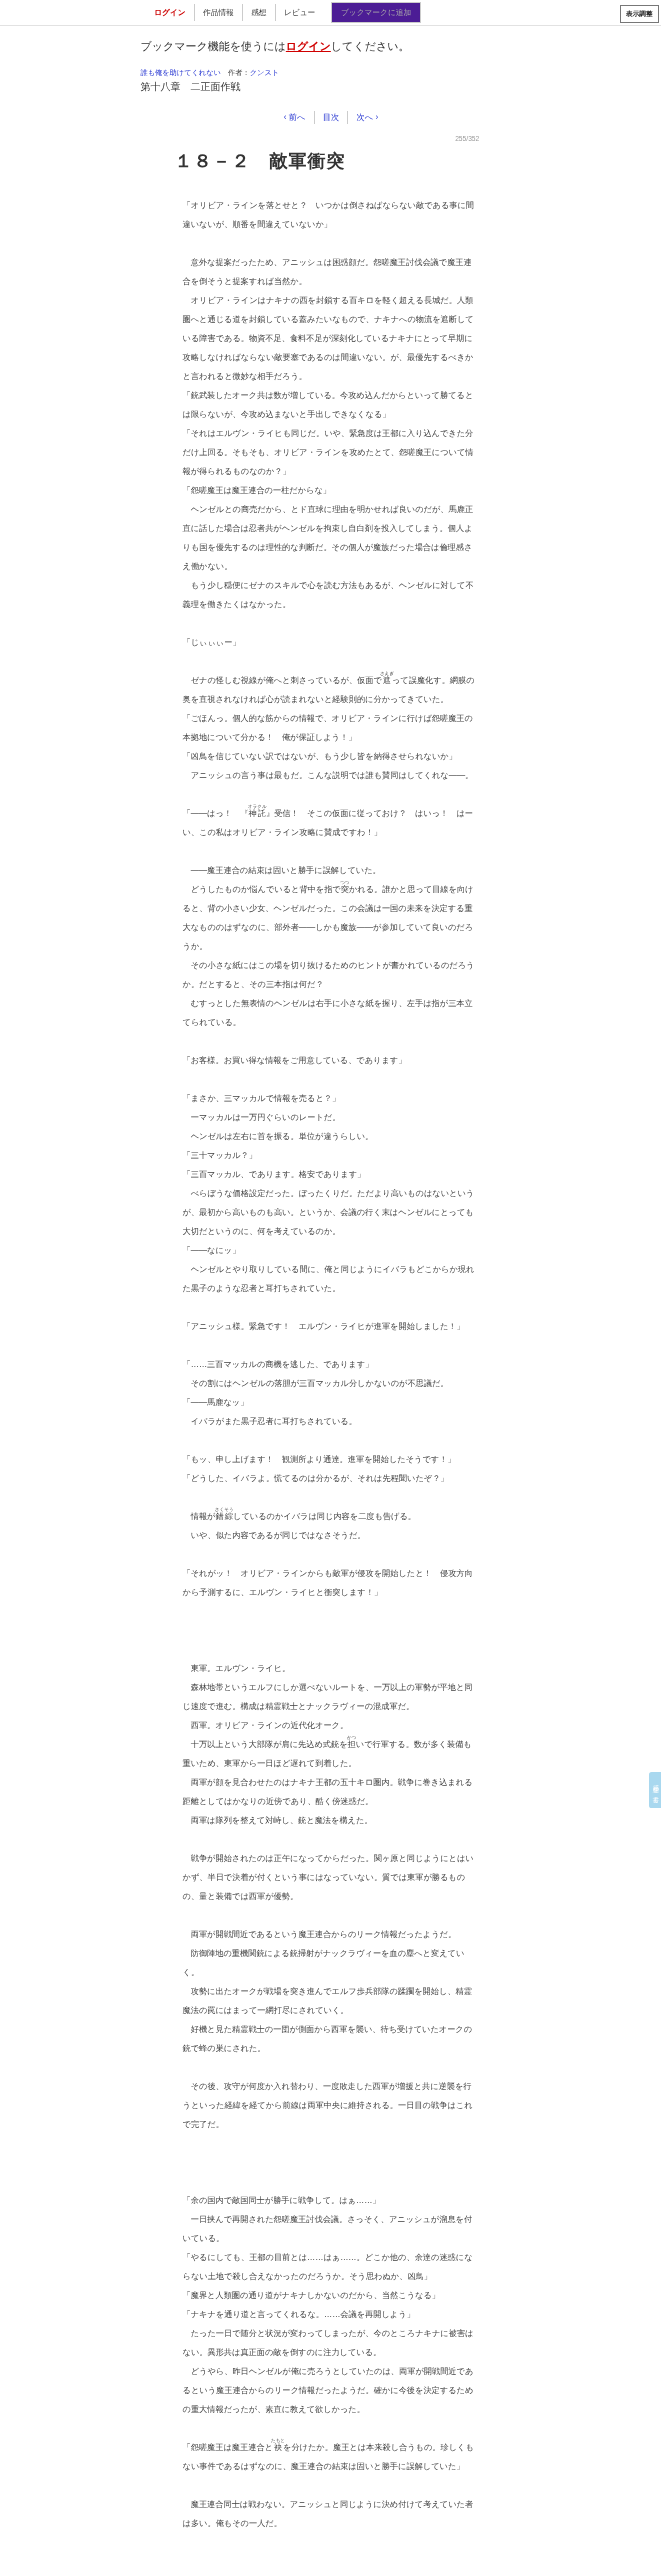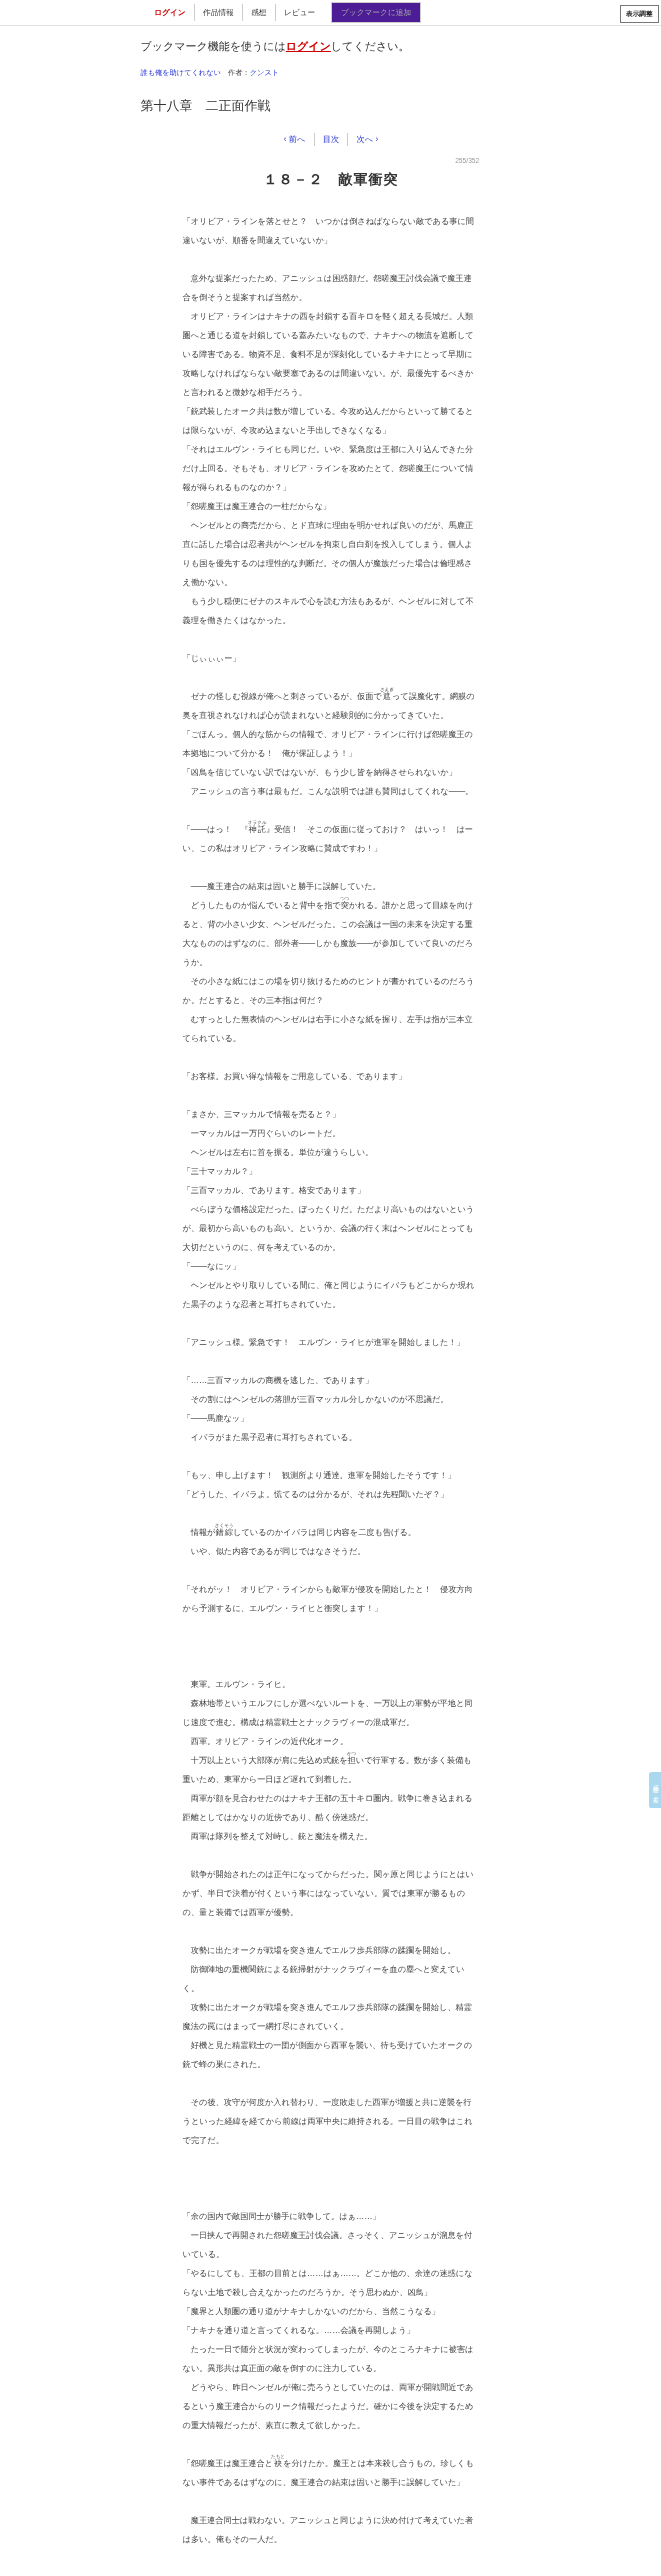--- a/index.html
+++ b/index.html
@@ -14,27 +14,27 @@
   .top-menu .tm-item:first-child{color:#c00;font-weight:bold;border-left:none;}
   .bm-add-btn{margin-left:7.2px;border:0.5px solid #ccc;background:#4c1d95;color:#aaa;
     font-size:7.7px;padding:4.6px 9.3px;}
   .disp-btn{position:absolute;right:3.1px;top:5.2px;border:0.5px solid #777;color:#222;
     background:#fff;font-size:6.7px;padding:3.6px 5.2px;font-weight:bold;}
   
   .container{width:381px;margin:0 auto;padding-top:13.4px;}
   .notice-line{font-size:11px;color:#333;}
   .work-head{margin-top:12.4px;font-size:7.2px;line-height:1.6;}
   .work-head .t-link{color:#2030d0;}
-  .chapter{font-size:13px;color:#333;margin-top:18px;}
+  .chapter{font-size:10px;color:#333;margin-top:1px;}
   .pager{display:flex;justify-content:center;margin-top:15.5px;}
   .pager .pg-item{font-size:8.2px;color:#2030d0;padding:1px 8.2px;border-left:0.5px solid #ccc;}
   .pager .pg-item:first-child{border-left:none;}
   .novel{width:313px;margin:0 auto;}
   .progress{text-align:right;color:#9a9a9a;font-size:6.7px;margin-top:11.3px;padding-right:8.2px;}
-  h1.ep-title{text-align:center;font-size:14px;color:#333;margin:7.2px 0 23px 0;letter-spacing:1px;}
+  h1.ep-title{text-align:left;font-size:18px;color:#333;margin:7.2px 0 23px 0;letter-spacing:1px;}
   .novel-body{width:297px;margin:0 auto;font-size:8.2px;color:#404040;}
   .novel-body p{margin:0;line-height:19px;min-height:19px;word-break:break-all;}
   ruby rt{font-size:4.6px;color:#404040;}
   
   .side-tab{position:absolute;right:0;top:1772px;background:#a9d8ef;color:#fff;
     writing-mode:vertical-rl;font-size:6.2px;padding:7.2px 2.1px;border-radius:2.6px 0 0 2.6px;letter-spacing:1.5px;}
 </style>
 </head>
 <body>
 
@@ -122,21 +122,21 @@
         <p class="novel-p">&nbsp;</p>
         <p class="novel-p">　東軍。エルヴン・ライヒ。</p>
         <p class="novel-p">　森林地帯というエルフにしか選べないルートを、一万以上の軍勢が平地と同じ速度で進む。構成は精霊戦士とナックラヴィーの混成軍だ。</p>
         <p class="novel-p">　西軍。オリビア・ラインの近代化オーク。</p>
         <p class="novel-p">　十万以上という大部隊が肩に先込め式銃を<ruby>担<rt>かつ</rt></ruby>いで行軍する。数が多く装備も重いため、東軍から一日ほど遅れて到着した。</p>
         <p class="novel-p">　両軍が顔を見合わせたのはナキナ王都の五十キロ圏内。戦争に巻き込まれる距離としてはかなりの近傍であり、酷く傍迷惑だ。</p>
         <p class="novel-p">　両軍は隊列を整えて対峙し、銃と魔法を構えた。</p>
         <p class="novel-p">&nbsp;</p>
         <p class="novel-p">　戦争が開始されたのは正午になってからだった。関ヶ原と同じようにとはいかず、半日で決着が付くという事にはなっていない。質では東軍が勝るものの、量と装備では西軍が優勢。</p>
         <p class="novel-p">&nbsp;</p>
-        <p class="novel-p">　攻勢に出たオークが戦場を突き進んでエルフ歩兵部隊の蹂躙を開始し。</p>
+        <p class="novel-p">　両軍が開戦間近であるという魔王連合からのリーク情報だったようだ。</p>
         <p class="novel-p">　防御陣地の重機関銃による銃掃射がナックラヴィーを血の塵へと変えていく。</p>
         <p class="novel-p">　攻勢に出たオークが戦場を突き進んでエルフ歩兵部隊の蹂躙を開始し、精霊魔法の罠にはまって一網打尽にされていく。</p>
         <p class="novel-p">　好機と見た精霊戦士の一団が側面から西軍を襲い、待ち受けていたオークの銃で蜂の巣にされた。</p>
         <p class="novel-p">&nbsp;</p>
         <p class="novel-p">　その後、攻守が何度か入れ替わり、一度敗走した西軍が増援と共に逆襲を行うといった経緯を経てから前線は両軍中央に維持される。一日目の戦争はこれで完了だ。</p>
         <p class="novel-p">&nbsp;</p>
         <p class="novel-p">&nbsp;</p>
         <p class="novel-p">&nbsp;</p>
         <p class="novel-p">「余の国内で敵国同士が勝手に戦争して。はぁ……」</p>
         <p class="novel-p">　一日挟んで再開された怨嗟魔王討伐会議。さっそく、アニッシュが溜息を付いている。</p>

